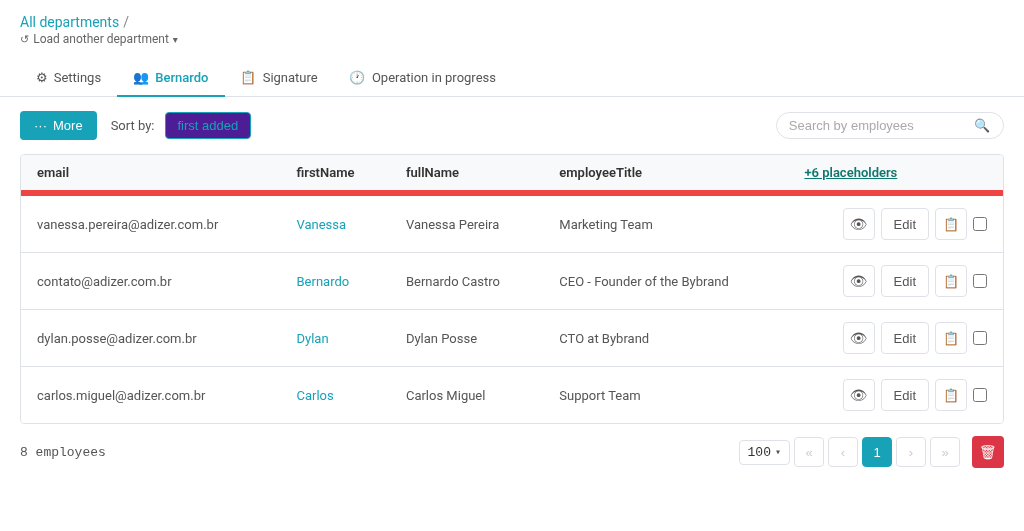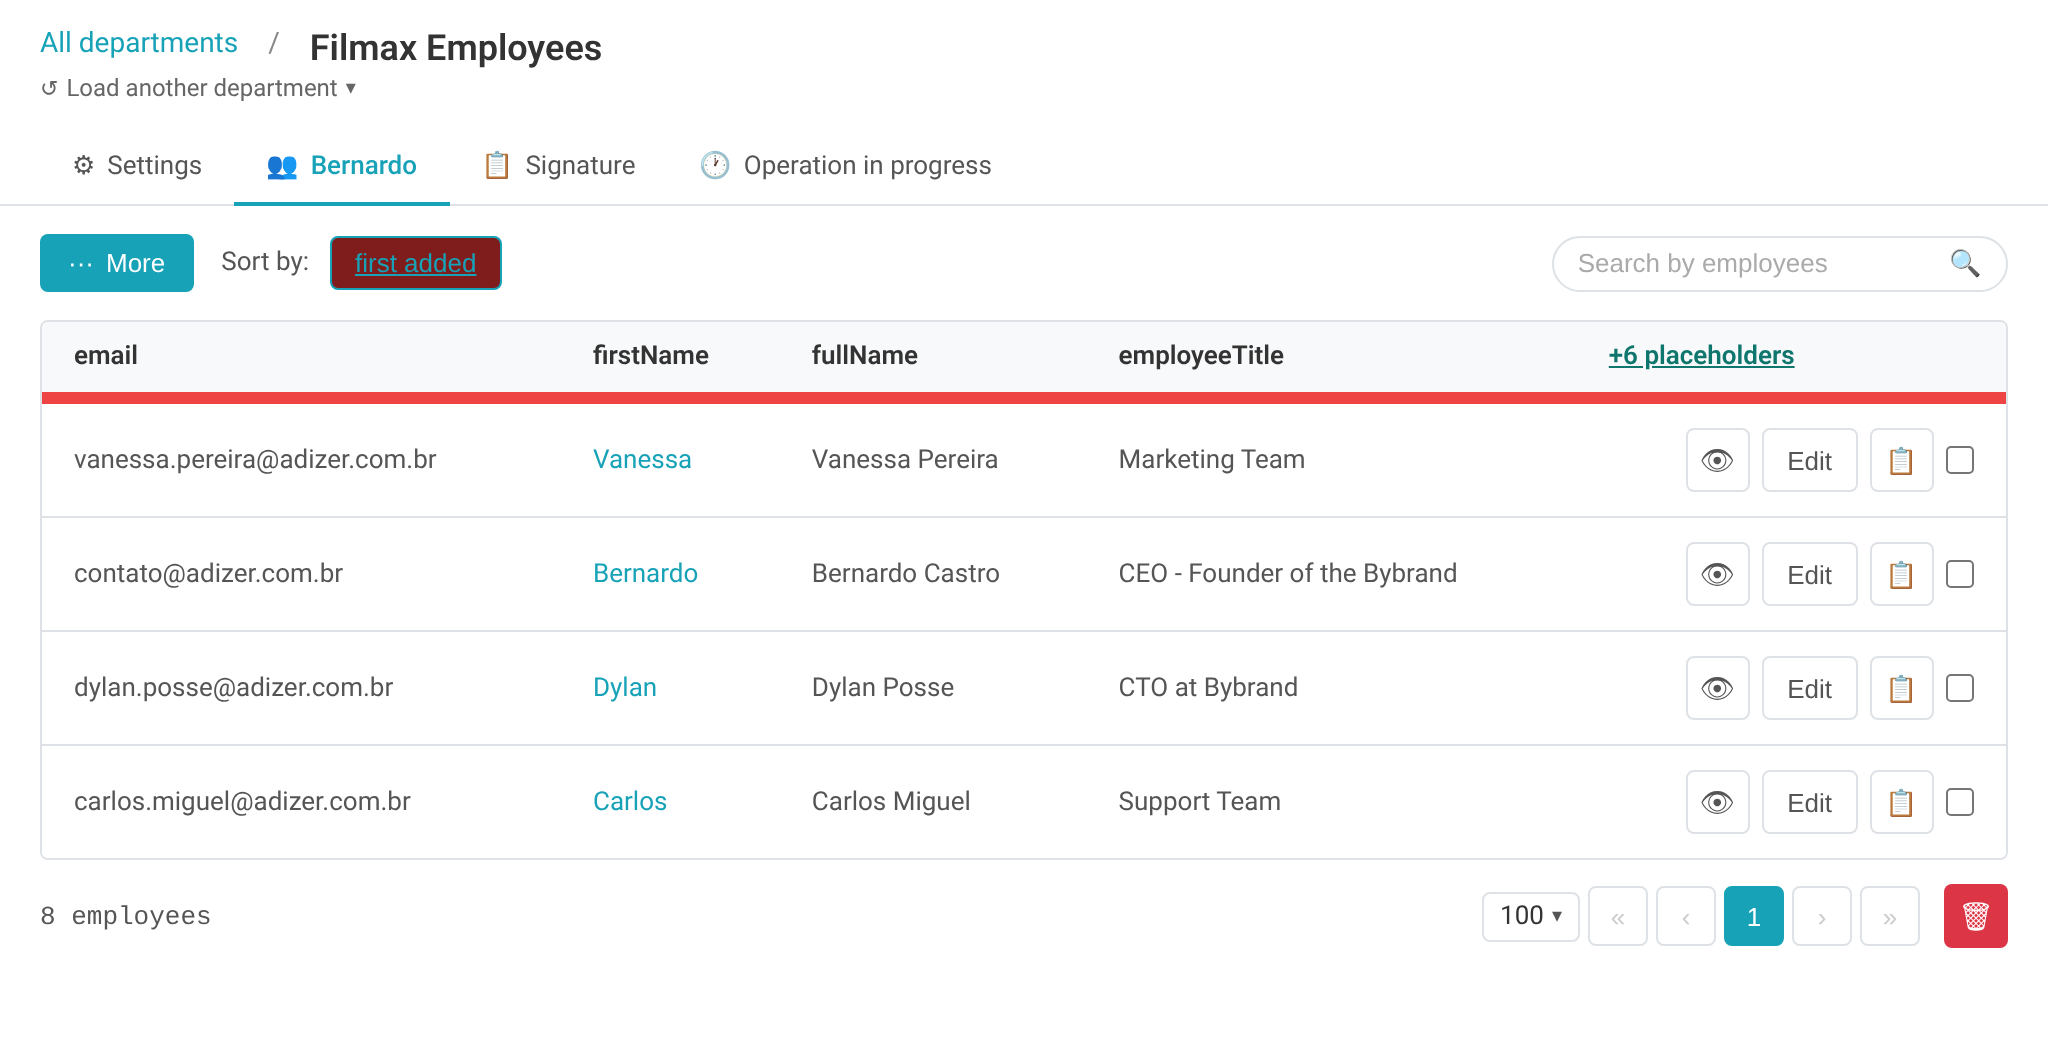--- a/index.html
+++ b/index.html
@@ -2,40 +2,40 @@
 <html><head>
   <meta charset="utf-8">
   <style>
     * { box-sizing: border-box; margin: 0; padding: 0; }
     body { font-family: -apple-system, BlinkMacSystemFont, 'Segoe UI', Roboto, sans-serif; font-size: 13px; background: #f5f5f5; color: #333; }
 
     .page-container { background: #fff; min-height: 531px; max-width: 1024px; margin: 0 auto; }
 
     
     .page-header { padding: 14px 20px 4px 20px; }
-    .breadcrumb { display: flex; align-items: flex-start; gap: 15px; font-size: 14px; }
+    .breadcrumb { display: flex; align-items: flex-end; gap: 4px; font-size: 14px; }
     .breadcrumb-link { color: #17a2b8; text-decoration: none; cursor: pointer; }
     .breadcrumb-separator { color: #888; }
     .breadcrumb-current { color: #333; font-weight: 600; font-size: 18px; }
     .load-department { display: flex; align-items: center; gap: 4px; color: #666; font-size: 12px; margin-top: 2px; cursor: pointer; }
     .load-department .sync-icon { color: #666; font-size: 11px; }
     .load-chevron { color: #666; font-size: 10px; }
 
     
     .tabs-bar { display: flex; align-items: center; border-bottom: 1px solid #dee2e6; padding: 0 20px; margin-top: 10px; }
     .tab { display: flex; align-items: center; gap: 6px; padding: 10px 16px; cursor: pointer; font-size: 13px; color: #555; border-bottom: 2px solid transparent; margin-bottom: -1px; text-decoration: none; }
     .tab.active { color: #17a2b8; border-bottom: 2px solid #17a2b8; font-weight: 500; }
     .tab-icon { font-size: 13px; }
 
     
     .toolbar { display: flex; align-items: center; gap: 10px; padding: 14px 20px; }
     .btn-more { display: flex; align-items: center; gap: 6px; background: #17a2b8; color: #fff; border: none; border-radius: 4px; padding: 7px 14px; font-size: 13px; cursor: pointer; }
     .sort-label { color: #555; font-size: 13px; margin-left: 4px; }
     .sort-btn { padding: 5px 12px; border: 1px solid #dee2e6; border-radius: 4px; background: #fff; font-size: 13px; color: #555; cursor: pointer; }
-    .sort-btn.active { background: #7f1d1d; border-color: #17a2b8; color: #17a2b8; font-weight: 500; text-decoration: underline; }
+    .sort-btn.active { background: #4c1d95; border-color: #17a2b8; color: #17a2b8; font-weight: 500; }
     .spacer { flex: 1; }
     .search-box { display: flex; align-items: center; border: 1px solid #dee2e6; border-radius: 20px; padding: 5px 12px; background: #fff; gap: 6px; }
     .search-input { border: none; outline: none; font-size: 13px; color: #555; width: 180px; background: transparent; }
     .search-input::placeholder { color: #aaa; }
     .search-icon { color: #aaa; font-size: 13px; }
 
     
     .table-container { margin: 0 20px; border: 1px solid #dee2e6; border-radius: 4px; overflow: hidden; }
     table { width: 100%; border-collapse: collapse; }
     thead tr { background: #f8f9fa; }
@@ -53,37 +53,36 @@
     .btn-eye { display: flex; align-items: center; justify-content: center; width: 32px; height: 32px; border: 1px solid #dee2e6; border-radius: 4px; background: #fff; cursor: pointer; color: #555; font-size: 14px; }
     .btn-edit { display: flex; align-items: center; justify-content: center; height: 32px; padding: 0 12px; border: 1px solid #dee2e6; border-radius: 4px; background: #fff; cursor: pointer; color: #555; font-size: 13px; }
     .btn-copy { display: flex; align-items: center; justify-content: center; width: 32px; height: 32px; border: 1px solid #dee2e6; border-radius: 4px; background: #fff; cursor: pointer; color: #555; font-size: 13px; }
     .row-checkbox { width: 14px; height: 14px; cursor: pointer; }
 
     
     .table-footer { display: flex; align-items: center; padding: 12px 20px; }
     .employees-count { font-size: 13px; color: #555; font-family: Liberation Mono, monospace; }
     .footer-spacer { flex: 1; }
     .pagination { display: flex; align-items: center; gap: 4px; }
-    .per-page-select { display: flex; align-items: center; gap: 4px; border: 1px solid #dee2e6; border-radius: 4px; padding: 4px 8px; background: #fff; cursor: pointer; font-size: 13px; color: #333; }
+    .per-page-select { display: flex; align-items: center; gap: 4px; border: 1px solid #dee2e6; border-radius: 4px; padding: 4px 8px; background: #fff; cursor: pointer; font-size: 13px; color: #333; font-family: Liberation Mono, monospace; }
     .per-page-arrow { font-size: 10px; color: #555; }
     .page-btn { display: flex; align-items: center; justify-content: center; width: 30px; height: 30px; border: 1px solid #dee2e6; border-radius: 4px; background: #fff; cursor: pointer; font-size: 13px; color: #555; }
     .page-btn.active { background: #17a2b8; color: #fff; border-color: #17a2b8; }
     .page-btn.disabled { color: #ccc; cursor: default; }
     .btn-delete-red { display: flex; align-items: center; justify-content: center; width: 32px; height: 32px; border: none; border-radius: 4px; background: #dc3545; cursor: pointer; color: #fff; font-size: 14px; margin-left: 8px; }
   </style>
 </head>
 <body>
 
 <div class="page-container">
 
   <div class="page-header">
     <div class="breadcrumb">
       <a class="breadcrumb-link">All departments</a>
       <span class="breadcrumb-separator">/</span>
-      <span class="breadcrumb-current">Filmax Employees</span>
     </div>
     <div class="load-department">
       <span class="sync-icon">↺</span>
       <span>Load another department</span>
       <span class="load-chevron">▾</span>
     </div>
   </div>
 
   <div class="tabs-bar">
     <a class="tab">

